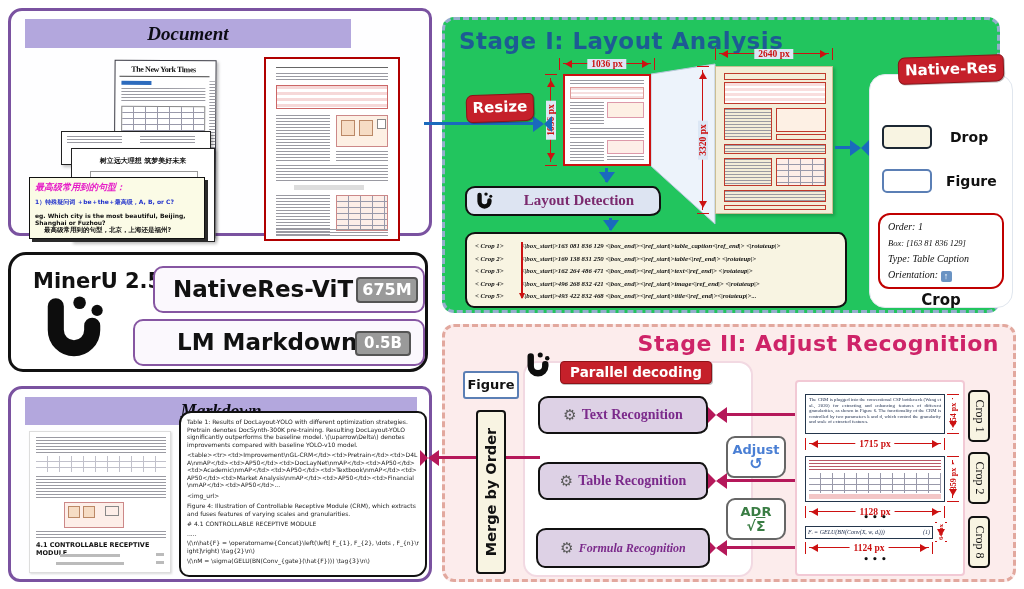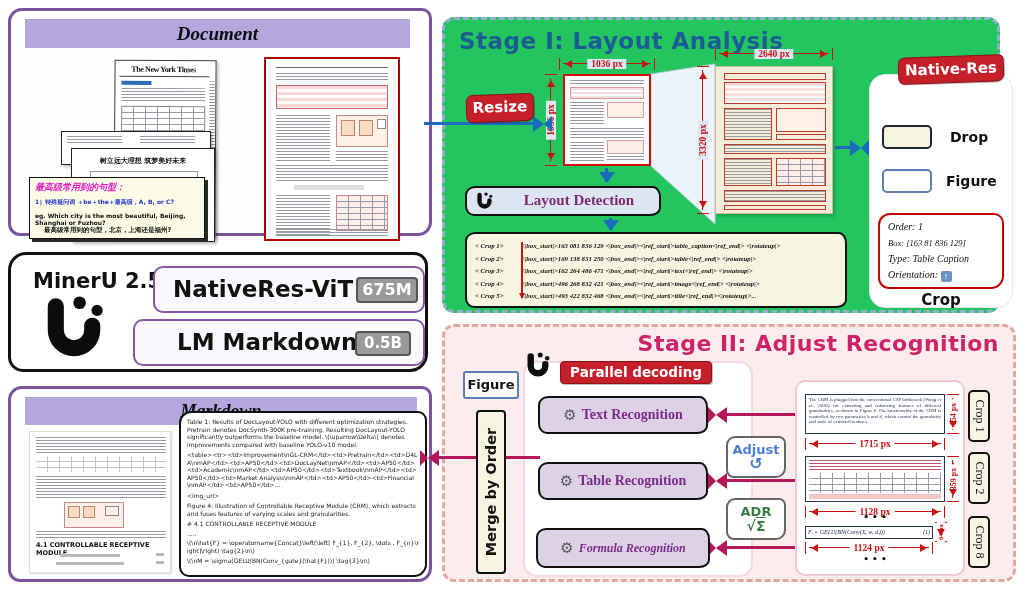--- a/index.html
+++ b/index.html
@@ -100,21 +100,21 @@
   .orient-icon { display:inline-block; width:11px; height:11px; background:#6a93c3;
                  border-radius:2px; color:#fff; font-size:9px; line-height:11px;
                  text-align:center; vertical-align:-1px; font-weight:bold; }
 </style>
 </head>
 <body>
 
 <div id="canvas">
 
   <div class="purple-panel" style="left:8px;top:8px;width:424px;height:228px;">
-    <div class="banner" style="left:14px;top:8px;width:385px;height:29px;">Document</div>
+    <div class="banner" style="left:14px;top:8px;width:326px;height:29px;">Document</div>
 
     <div class="page" style="left:103px;top:49px;width:102px;height:178px;border:1px solid #3a3a44;transform:rotate(.4deg);">
       <div class="abs" style="left:2px;top:4px;width:92px;text-align:center;font-family:'Liberation Serif',serif;font-weight:bold;font-size:8px;letter-spacing:-.4px;color:#111;">The New York Times</div>
       <div class="abs" style="left:4px;top:15px;width:90px;border-top:1px solid #444;"></div>
       <div class="abs" style="left:6px;top:20px;width:30px;height:4px;background:#2d6bbd;"></div>
       <div class="abs tl" style="left:6px;top:27px;width:84px;height:14px;"></div>
       <div class="abs" style="left:6px;top:45px;width:84px;height:34px;border:1px solid #888;">
         <div class="grid" style="width:100%;height:100%;"></div>
       </div>
       <div class="abs tl" style="left:6px;top:84px;width:84px;height:26px;"></div>
@@ -384,21 +384,21 @@
     <div style="font-weight:bold;font-size:13px;color:#3a7d44;">ADR</div>
     <div style="font-weight:bold;font-size:14px;line-height:14px;color:#3a7d44;">
       <span>√</span><span style="text-decoration:overline;">Σ</span>
     </div>
   </div>
   <div class="tool-box" style="left:726px;top:436px;width:60px;height:42px;">
     <div style="font-weight:bold;font-size:13px;color:#4a7fd4;">Adjust</div>
     <div style="font-weight:bold;font-size:16px;line-height:14px;color:#4a7fd4;">↺</div>
   </div>
 
-  <div class="abs" style="left:795px;top:380px;width:170px;height:196px;background:#fff;border:2px solid #f2c9d5;border-radius:10px;padding-left:20px;">
+  <div class="abs" style="left:795px;top:380px;width:170px;height:196px;background:#fff;border:2px solid #f2c9d5;border-radius:4px;padding-left:20px;">
 
     <div class="abs" style="left:8px;top:12px;width:140px;height:40px;border:1.5px solid #24364c;padding:2px 3px;font-family:'Liberation Serif',serif;font-size:4.8px;line-height:1.15;color:#1a2a4a;text-align:justify;overflow:hidden;">The CRM is plugged into the conventional CSP bottleneck (Wang et al., 2020) for extracting and enhancing features of different granularities, as shown in Figure 6. The functionality of the CRM is controlled by two parameters k and d, which control the granularity and scale of extracted features.</div>
     <div class="dimh bgwhite" style="left:8px;top:56px;width:140px;">
       <span class="tk l"></span>
         <span class="tk r"></span>
         <span class="hl"></span>
       <span class="lbl">1715 px</span>
     </div>
     <div class="dimv bgwhite" style="left:150px;top:12px;height:40px;">
       <span class="tk t"></span>

